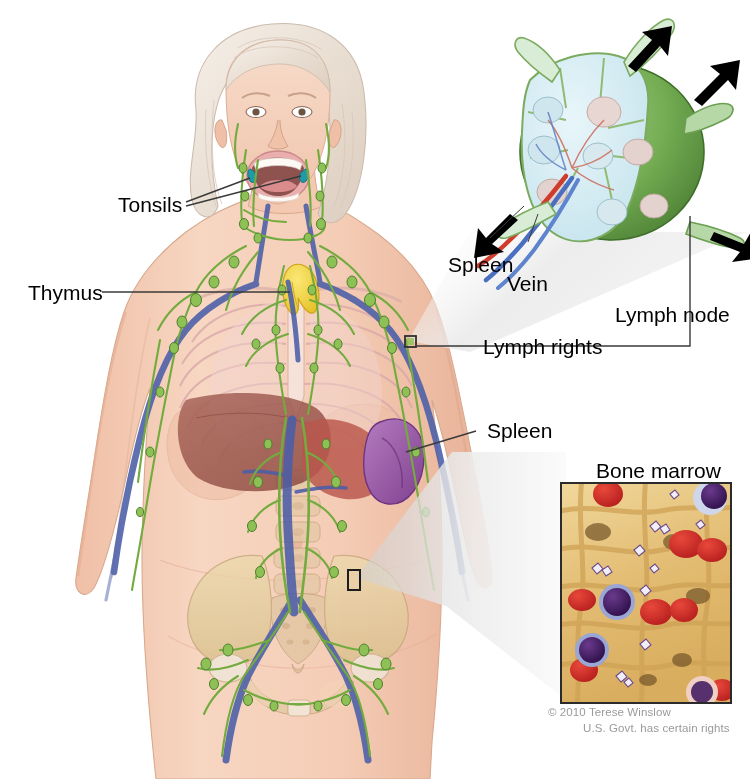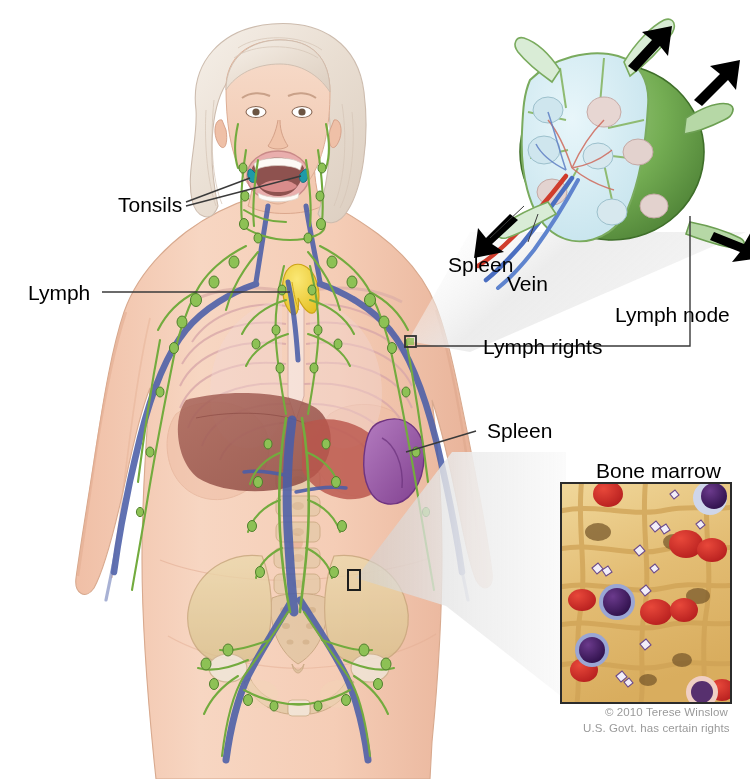--- a/index.html
+++ b/index.html
@@ -550,23 +550,23 @@
         <path d="M88,84 l5,-4 4,5 -5,4 z"></path>
         <path d="M78,106 l6,-5 5,6 -6,5 z"></path>
         <path d="M78,160 l6,-5 5,6 -6,5 z"></path>
         <path d="M54,192 l6,-5 5,6 -6,5 z"></path>
           <path d="M62,198 l5,-4 4,5 -5,4 z"></path>
       </g>
     </svg>
   </div>
 
   <div class="lbl" id="lbl-tonsils" style="left: 118px; top: 193px;">Tonsils</div>
-  <div class="lbl" id="lbl-thymus" style="left: 28px; top: 281px;">Lymph</div>
+  <div class="lbl" id="lbl-thymus" style="left: 28px; top: 281px;">Thymus</div>
   <div class="lbl" id="lbl-spleen" style="left: 487px; top: 419px; text-align: right;">Spleen</div>
   <div class="lbl" id="lbl-lymphvessel" style="left: 483px; top: 335px;">Lymph rights</div>
   <div class="lbl" id="lbl-lymphnode" style="left: 578px; top: 303px; margin-left: 37px;">Lymph node</div>
   <div class="lbl" id="lbl-artery" style="left: 448px; top: 253px;">Spleen</div>
   <div class="lbl" id="lbl-vein" style="left: 507px; top: 272px;">Vein</div>
   <div class="lbl" id="lbl-bonemarrow" style="left: 587px; top: 459px; margin-left: 9px;">Bone marrow</div>
 
-  <div class="cp" id="cp1" style="left: 605px; top: 706px;">© 2010 Terese Winslow</div>
+  <div class="cp" id="cp1" style="left: 548px; top: 706px;">© 2010 Terese Winslow</div>
   <div class="cp" id="cp2" style="left: 583px; top: 722px; text-align: right;">U.S. Govt. has certain rights</div>
 </div>
 
 </body></html>

